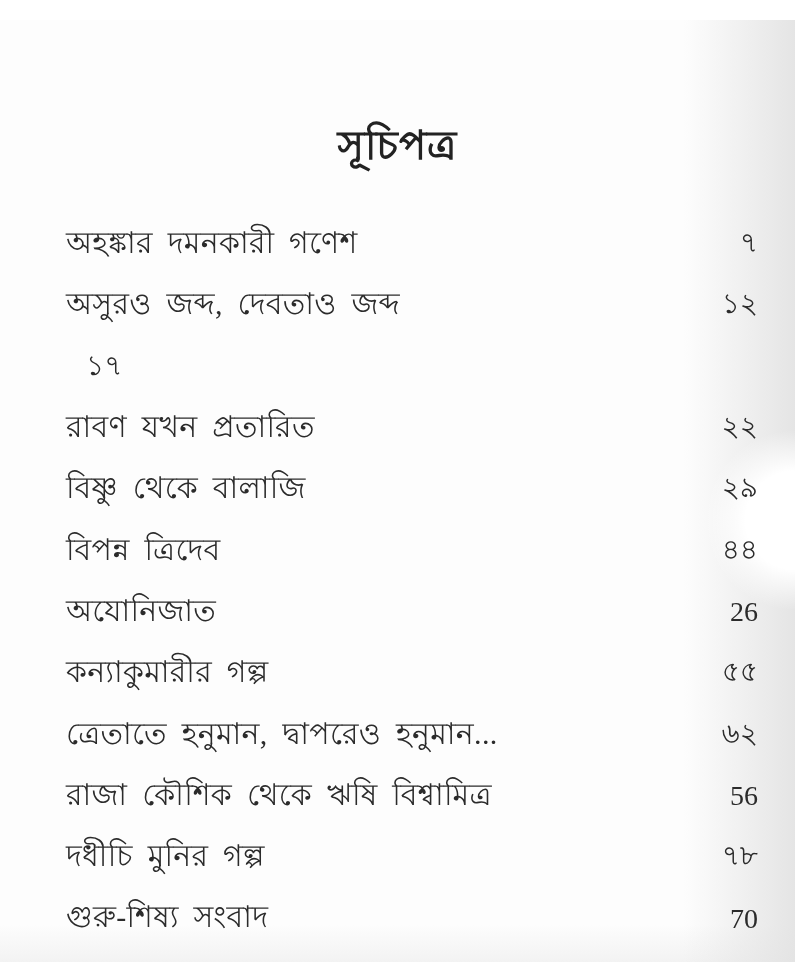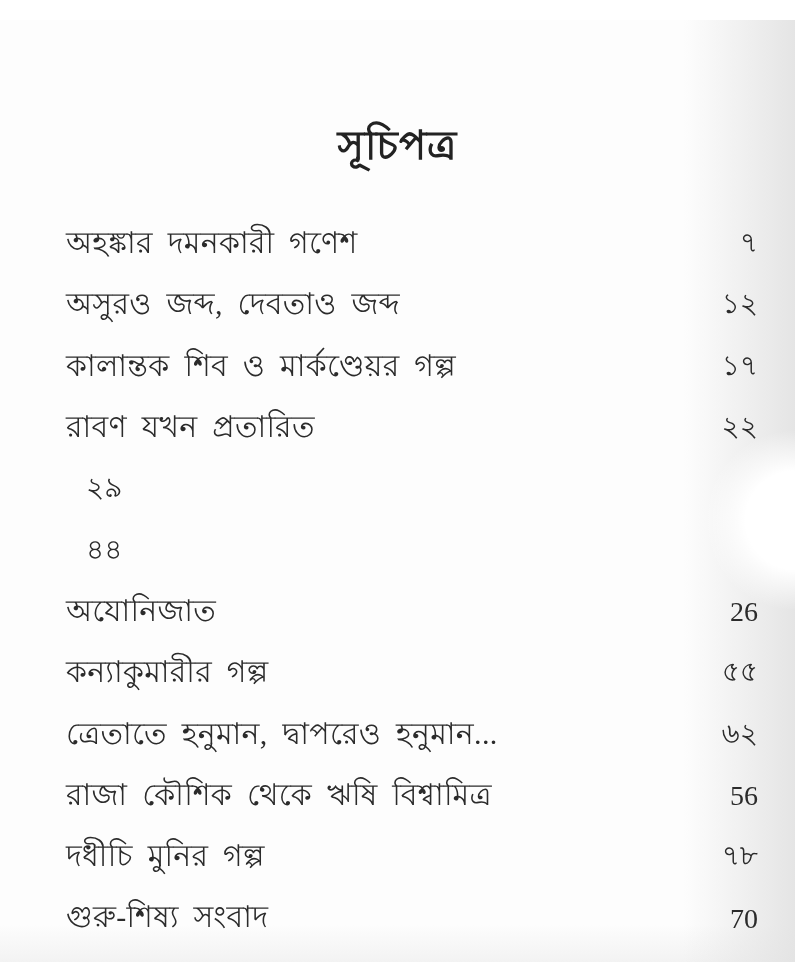--- a/index.html
+++ b/index.html
@@ -72,34 +72,35 @@
     <span class="entry-title">অহঙ্কার দমনকারী গণেশ</span>
     <span class="entry-page">৭</span>
   </div>
 
   <div class="row">
     <span class="entry-title">অসুরও জব্দ, দেবতাও জব্দ</span>
     <span class="entry-page">১২</span>
   </div>
 
   <div class="row">
-    <span class="entry-title">কালান্তক শিব ও মার্কণ্ডেয়র গল্প</span>
     <span class="entry-page">১৭</span>
   </div>
 
   <div class="row">
     <span class="entry-title">রাবণ যখন প্রতারিত</span>
     <span class="entry-page">২২</span>
   </div>
 
   <div class="row">
+    <span class="entry-title">বিষ্ণু থেকে বালাজি</span>
     <span class="entry-page">২৯</span>
   </div>
 
   <div class="row">
+    <span class="entry-title">বিপন্ন ত্রিদেব</span>
     <span class="entry-page">৪৪</span>
   </div>
 
   <div class="row">
     <span class="entry-title">অযোনিজাত</span>
     <span class="entry-page">26</span>
   </div>
 
   <div class="row">
     <span class="entry-title">কন্যাকুমারীর গল্প</span>

